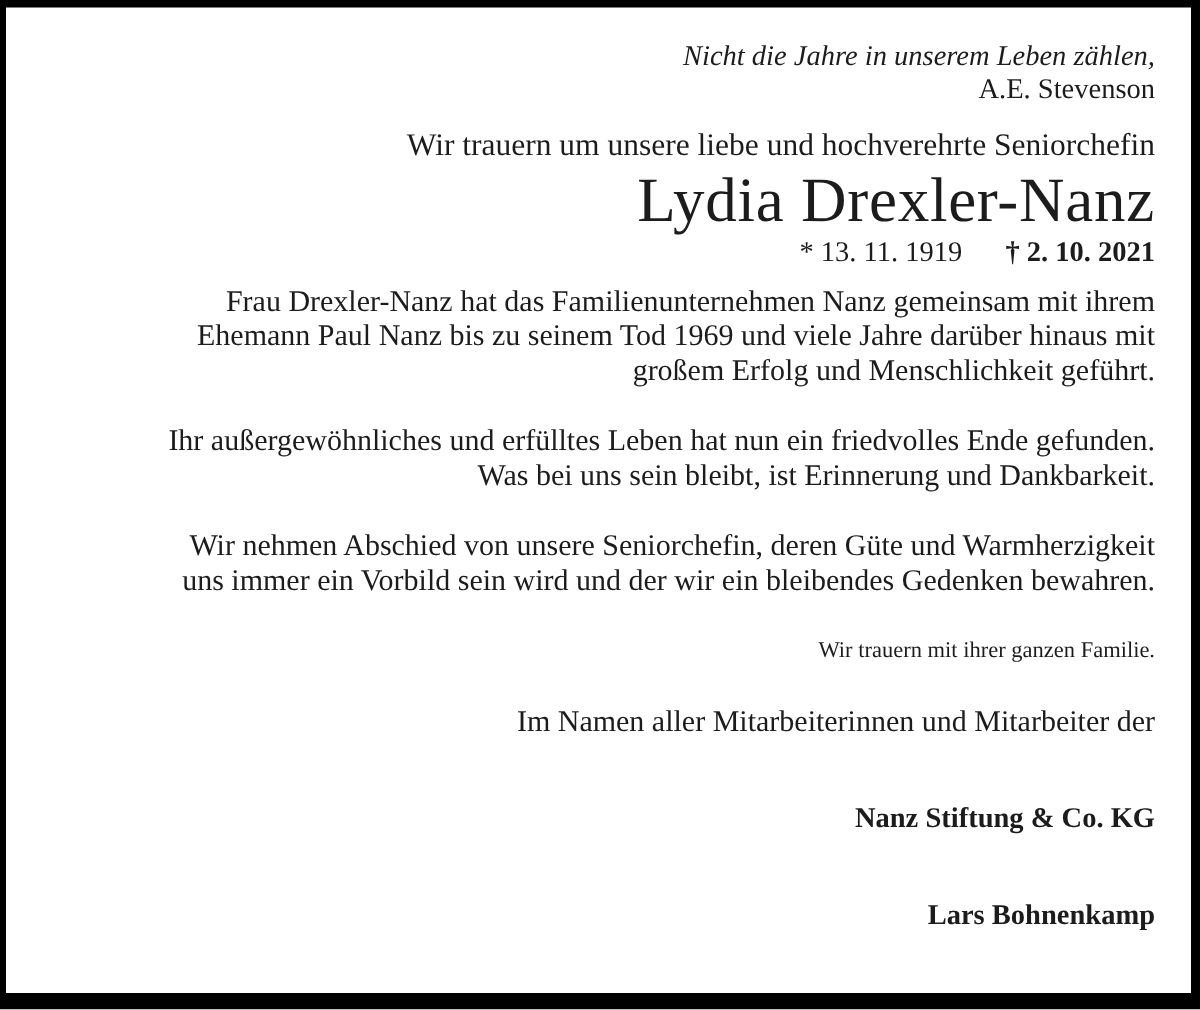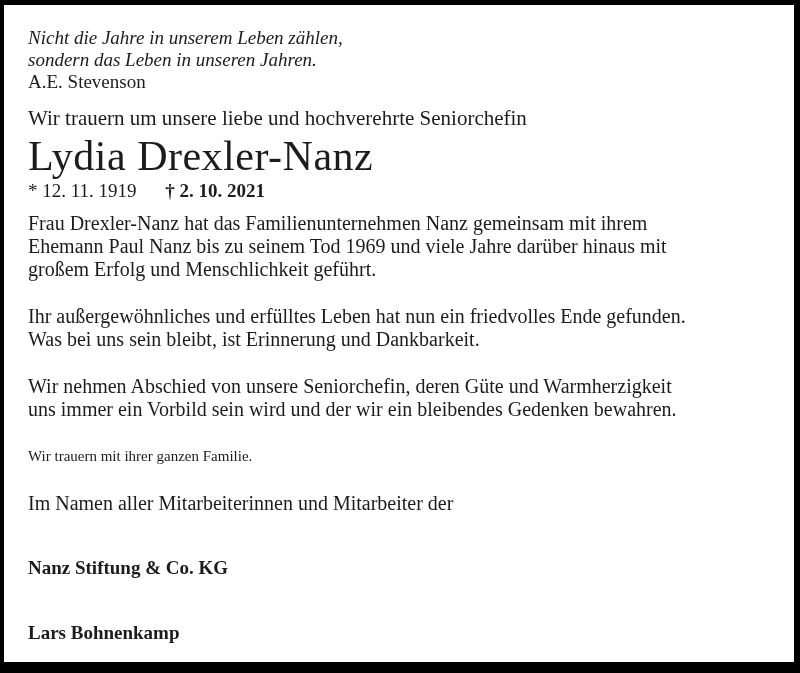--- a/index.html
+++ b/index.html
@@ -17,21 +17,21 @@
     border-right: 6px solid #000000;
     border-bottom: 11px solid #000000;
     overflow: hidden;
     font-family: "Liberation Serif", serif;
     color: #1c1c1c;
   }
   .content {
     width: 100%;
     box-sizing: border-box;
     padding: 22px 24px 0 24px;
-    text-align: left;
+    text-align: right;
   }
   .quote-block {
     font-style: italic;
     font-size: 19px;
     line-height: 22px;
   }
   .quote-attribution {
     font-style: normal;
     font-size: 19px;
     line-height: 22px;
@@ -81,30 +81,29 @@
   }
 </style>
 </head>
 <body>
 
 <div class="clip-frame">
   <div class="content">
 
     <div class="quote-block">
       <div>Nicht die Jahre in unserem Leben zählen,</div>
-      <div>sondern das Leben in unseren Jahren.</div>
       <div class="quote-attribution">A.E. Stevenson</div>
     </div>
 
     <div class="intro-line">Wir trauern um unsere liebe und hochverehrte Seniorchefin</div>
 
     <h1 class="deceased-name">Lydia Drexler-Nanz</h1>
 
     <div class="dates-line">
-      <span class="birth">* 12. 11. 1919</span>
+      <span class="birth">* 13. 11. 1919</span>
       <span class="death">† 2. 10. 2021</span>
     </div>
 
     <p class="body-paragraph first">
       <span>Frau Drexler-Nanz hat das Familienunternehmen Nanz gemeinsam mit ihrem</span><br>
       <span>Ehemann Paul Nanz bis zu seinem Tod 1969 und viele Jahre darüber hinaus mit</span><br>
       <span>großem Erfolg und Menschlichkeit geführt.</span>
     </p>
 
 

